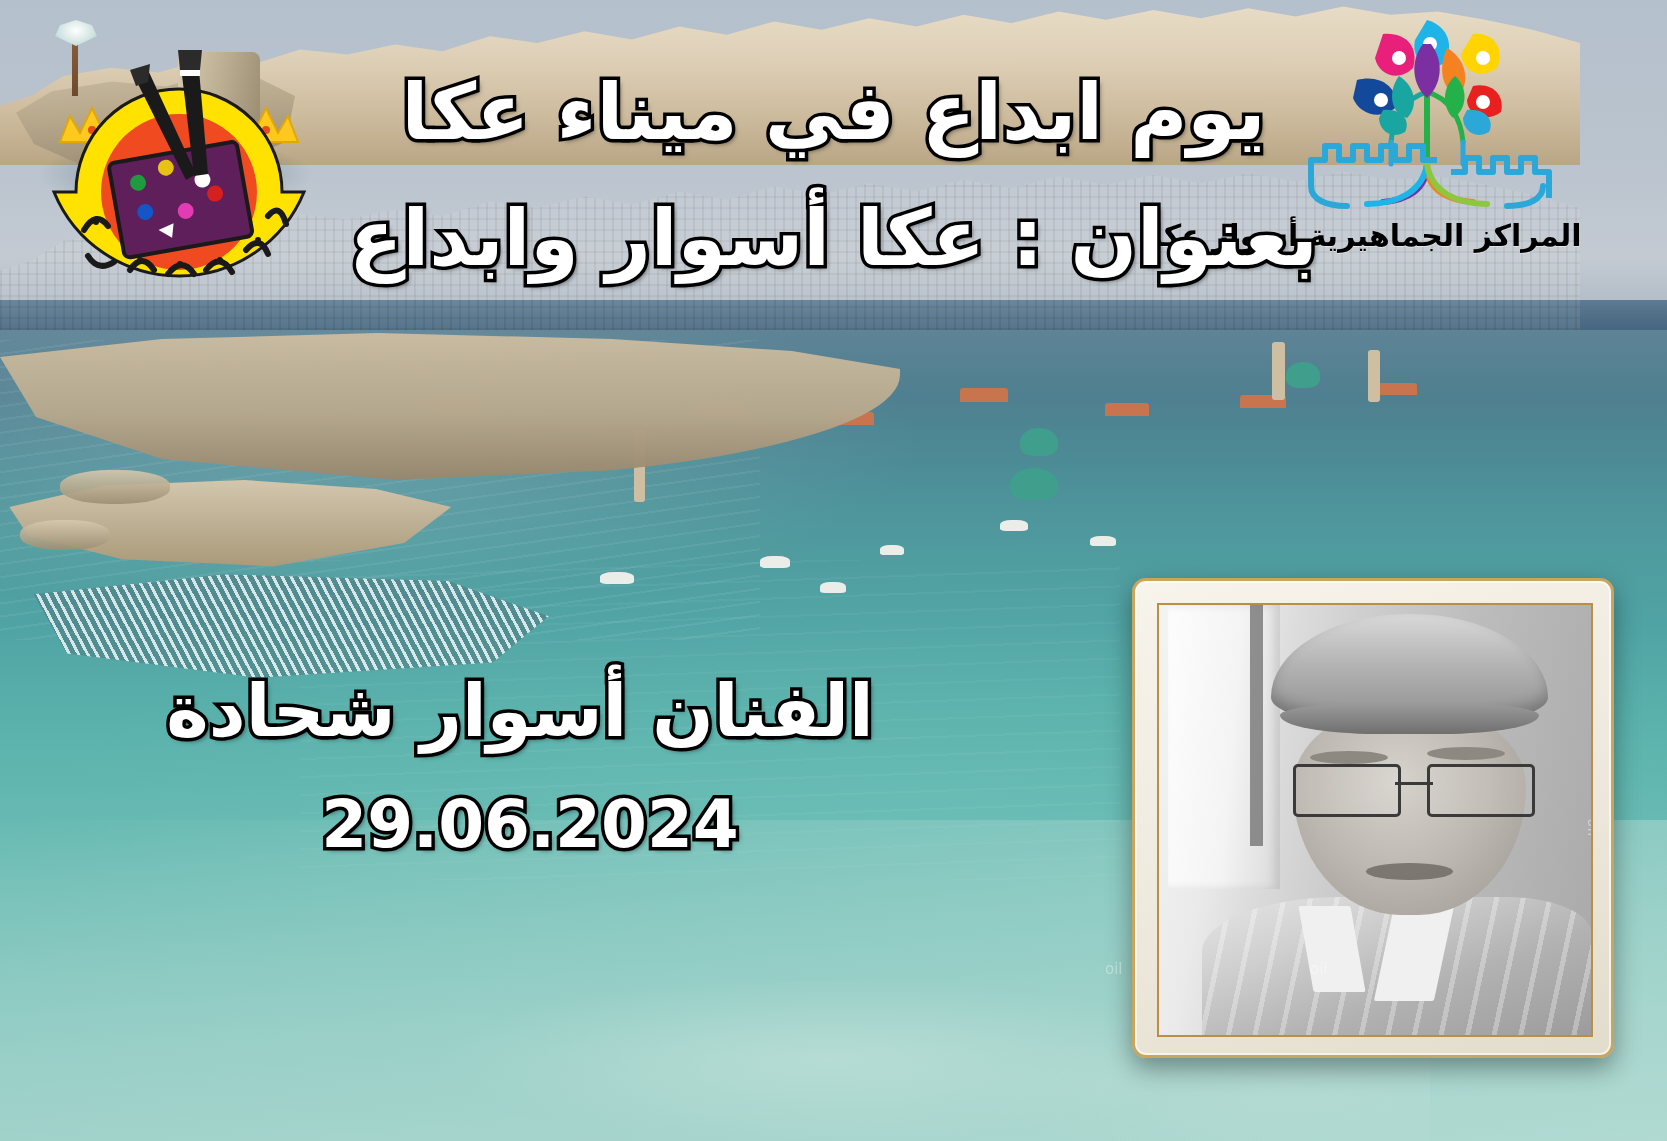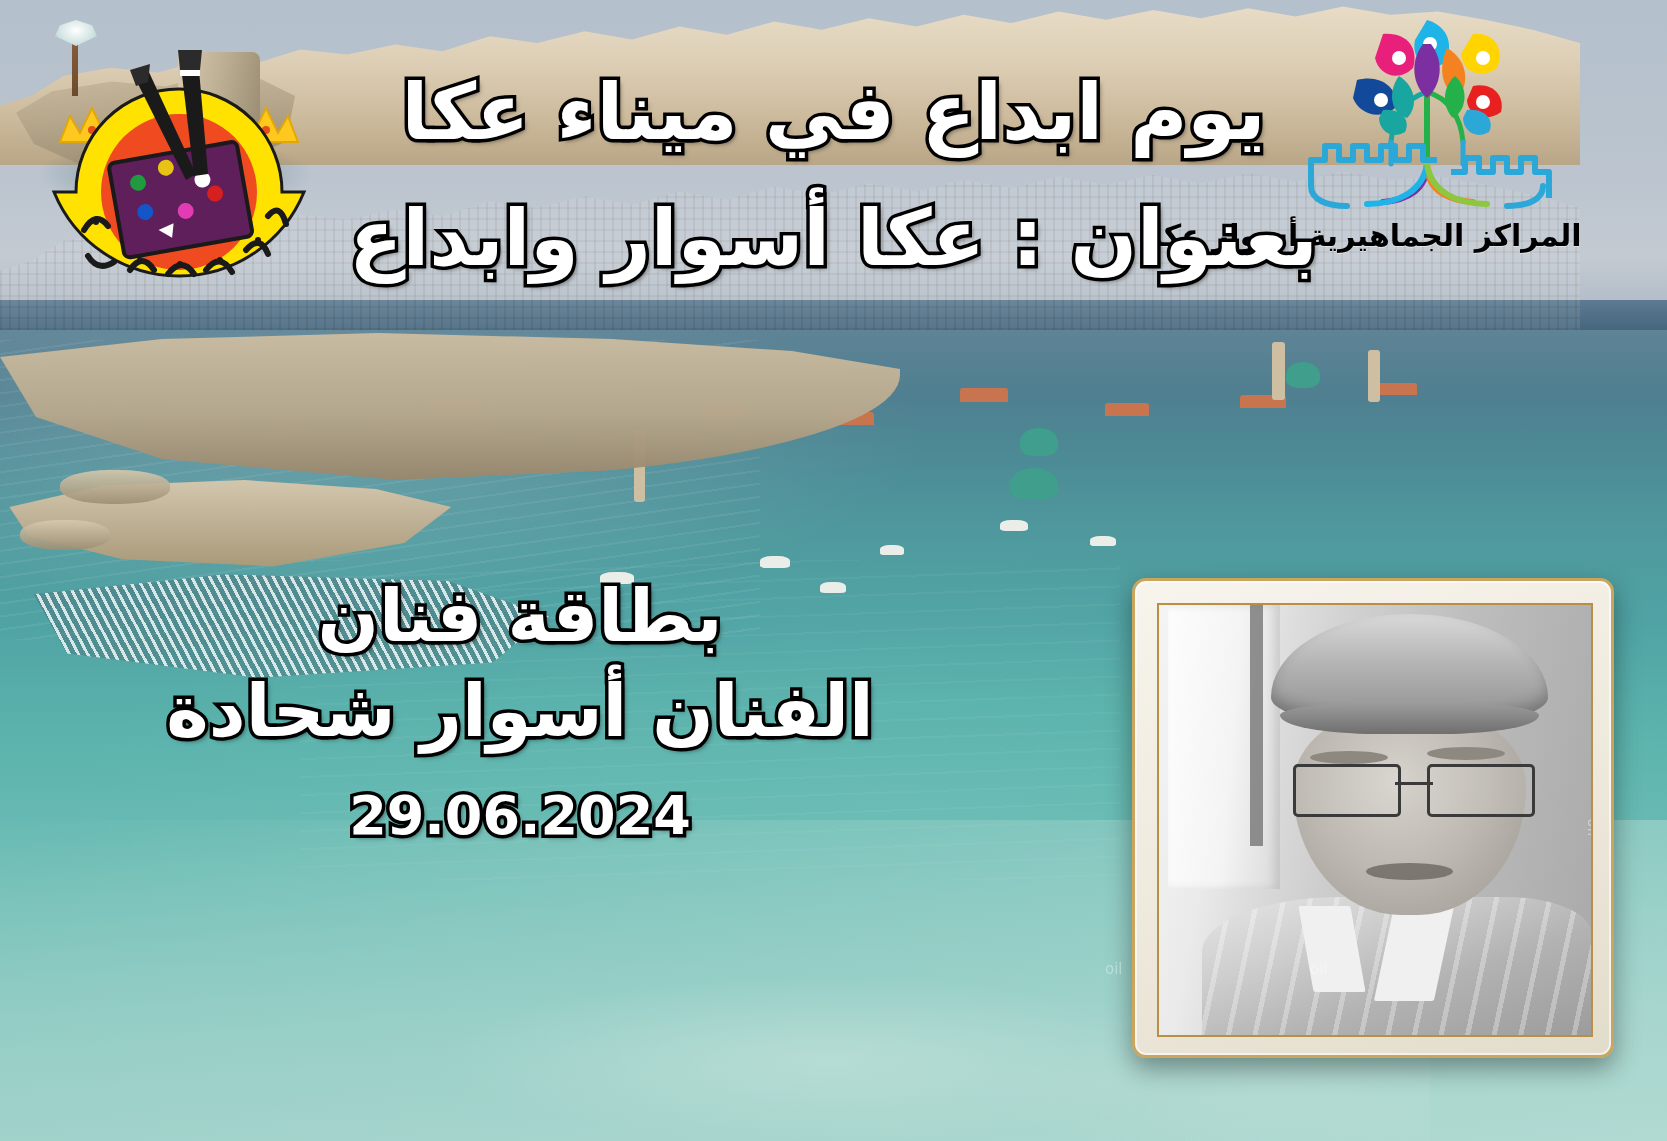--- a/index.html
+++ b/index.html
@@ -210,22 +210,22 @@
   }
   #block-card{
     position:absolute;left:40px;top:565px;width:960px;
     font-size:72px;line-height:1.42;
   }
   #block-artist{
     position:absolute;left:40px;top:660px;width:960px;
     font-size:72px;line-height:1.42;
   }
   #block-date{
-    position:absolute;left:40px;top:778px;width:960px;
-    font-size:54px;line-height:1.42;
+    position:absolute;left:50px;top:778px;width:960px;
+    font-size:66px;line-height:1.42;
     direction:ltr;
   }
 
   
   #portrait-frame{
     position:absolute;left:1132px;top:578px;width:482px;height:480px;
     background:linear-gradient(160deg,#f7f4ec 0%,#efeade 50%,#e2dccb 100%);
     border:3px solid #c9a55e;
     border-radius:14px;
     box-shadow:0 10px 26px rgba(0,0,0,.38), inset 0 0 0 2px rgba(255,255,255,.6);
@@ -451,21 +451,20 @@
         <path d="M24 172 C24 186 40 192 60 192"></path>
         <path d="M256 172 C256 186 240 192 220 192"></path>
       </g>
     </svg>
   </div>
   <div id="logo-right-caption">المراكز الجماهيرية أسوار عكا</div>
 
   <div id="title-sub" class="outlined">بعنوان : عكا أسوار وابداع</div>
   <div id="title-main" class="outlined">يوم ابداع في ميناء عكا</div>
 
-  <div id="block-card" class="outlined">بطاقة فنان</div>
   <div id="block-artist" class="outlined">الفنان أسوار شحادة</div>
   <div id="block-date" class="outlined">29.06.2024</div>
 
   <div id="portrait-frame">
     <div id="portrait-inner">
       <div class="pbg"></div>
       <div class="pwin"></div>
       <div class="pwin-bar"></div>
       <div class="pshirt"></div>
       <div class="pfolds"></div>

